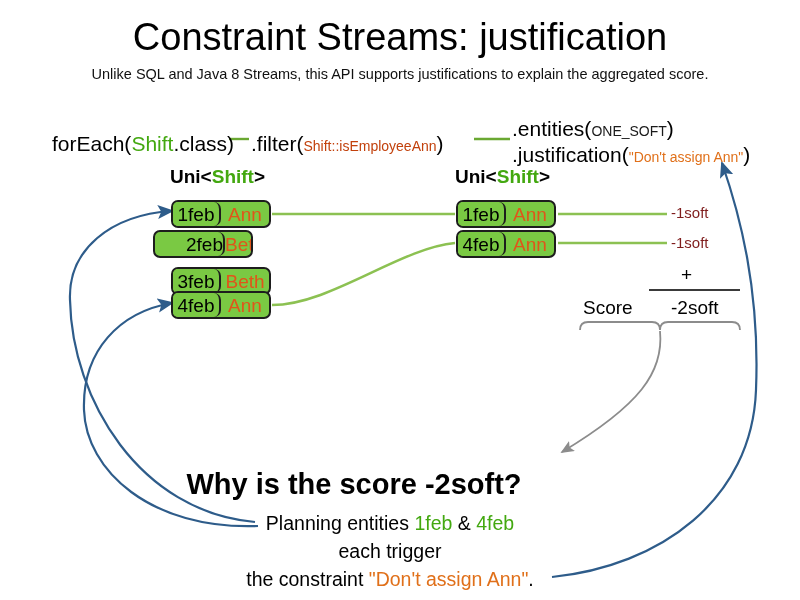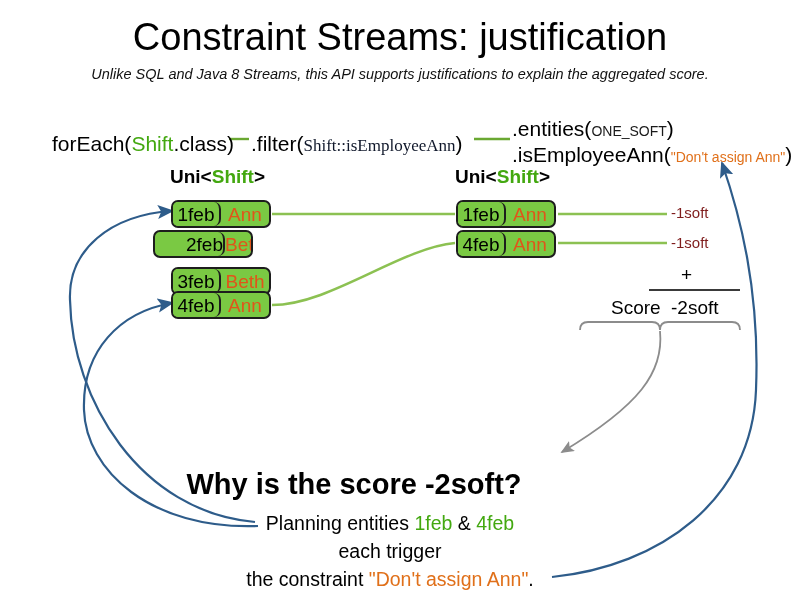--- a/index.html
+++ b/index.html
@@ -35,35 +35,33 @@
     color: #000;
     white-space: nowrap;
   }
   #page-subtitle {
     left: 0; top: 66px;
     width: 800px;
     text-align: center;
     font-size: 14.5px;
     color: #111;
     white-space: nowrap;
-    font-style: italic;
   }
 
   
   .code {
     font-size: 21px;
     color: #000;
     white-space: nowrap;
     line-height: 1;
   }
   .code .kw { color: #43a810; }
   .code .small {
-    font-size: 17px;
-    color: #0f172a;
-    font-family: Liberation Serif, serif;
+    font-size: 14px;
+    color: #c2410c;
   }
   .code .smallblack {
     font-size: 14px;
     color: #1a1a1a;
   }
   .code .str {
     font-size: 14px;
     color: #e0701a;
   }
   #code-foreach { left: 18px; top: 133px; margin-left: 34px; }
@@ -123,21 +121,21 @@
   }
   #soft-1 { left: 671px; top: 204px; }
   #soft-2 { left: 671px; top: 234px; }
   #plus-sign {
     left: 681px; top: 264px;
     font-size: 19px;
     color: #000;
   }
   #score-label {
     left: 583px; top: 297px;
-    font-size: 19px; color: #000; margin-left: 28px;
+    font-size: 19px; color: #000;
   }
   #score-total {
     left: 671px; top: 297px;
     font-size: 19px; color: #000;
   }
 
   
   #why-heading {
     left: 0; top: 468px;
     width: 708px;
@@ -196,21 +194,21 @@
 
 <div class="abs" id="page-title">Constraint Streams: justification</div>
 <div class="abs" id="page-subtitle">Unlike SQL and Java 8 Streams, this API supports justifications to explain the aggregated score.</div>
 
 <div class="abs code" id="code-foreach"><span>forEach(</span><span class="kw">Shift</span><span>.class)</span></div>
 
 <div class="abs code" id="code-filter"><span>.filter(</span><span class="small">Shift::isEmployeeAnn</span><span>)</span></div>
 
 <div class="abs code" id="code-penalize"><span>.entities(</span><span class="smallblack">ONE_SOFT</span><span>)</span></div>
 
-<div class="abs code" id="code-asconstraint"><span>.isEmployeeAnn(</span><span class="str">"Don't assign Ann"</span><span>)</span></div>
+<div class="abs code" id="code-asconstraint"><span>.justification(</span><span class="str">"Don't assign Ann"</span><span>)</span></div>
 
 <div class="abs uni-label" id="uni-left"><span>Uni&lt;</span><span class="g">Shift</span><span>&gt;</span></div>
 
 <div class="shift-row" style="left:171px; top:200px;">
   <div class="shift-cell shift-date">1feb</div>
   <div class="shift-cell shift-name">Ann</div>
 </div>
 <div class="shift-row" style="left:153px; top:230px;padding-left:31px;">
   <div class="shift-cell shift-date">2feb</div>
   <div class="shift-cell shift-name">Beth</div>

